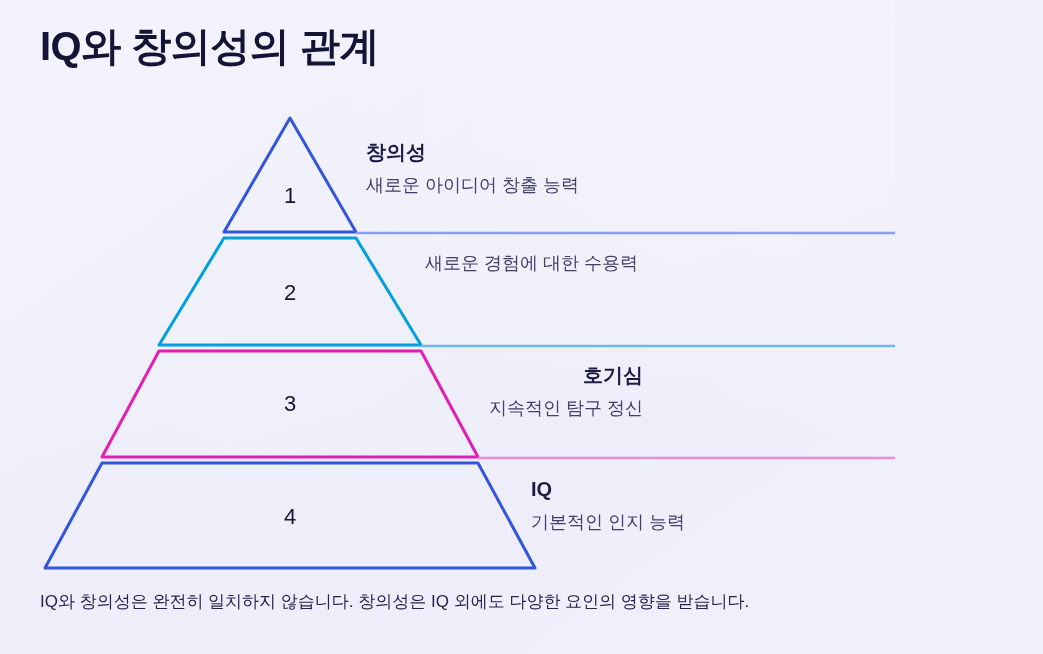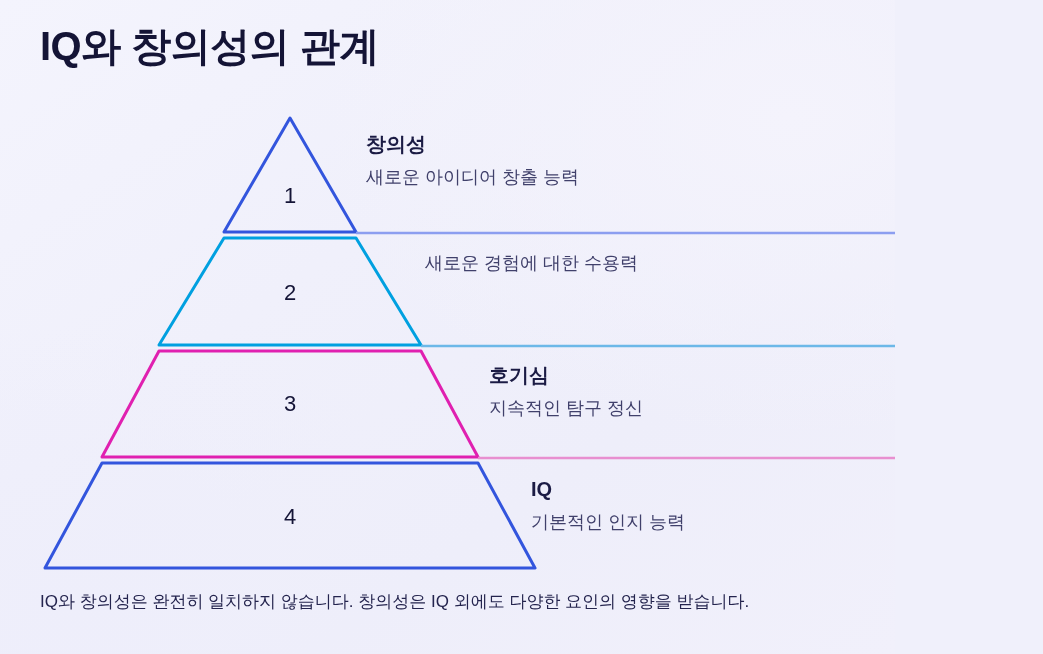--- a/index.html
+++ b/index.html
@@ -105,30 +105,30 @@
     <line x1="478" y1="458" x2="1015" y2="458" stroke="#e88fd0" stroke-width="2.5"></line>
 
     <polygon points="102,463 478,463 535,568 45,568" fill="none" stroke="#3355dd" stroke-width="3" stroke-linejoin="round"></polygon>
   </svg>
 
   <div class="tier-number" style="left:290px; top:196px;">1</div>
   <div class="tier-number" style="left:290px; top:293px;">2</div>
   <div class="tier-number" style="left:290px; top:404px;">3</div>
   <div class="tier-number" style="left:290px; top:517px;">4</div>
 
-  <div class="tier-label" style="left:366px; top:132px;">
+  <div class="tier-label" style="left:366px; top:140px;">
     <div class="tl-title">창의성</div>
     <div class="tl-desc">새로운 아이디어 창출 능력</div>
   </div>
 
   <div class="tier-label" style="left:425px; top:252px;">
     <div class="tl-desc">새로운 경험에 대한 수용력</div>
   </div>
 
-  <div class="tier-label" style="left:489px; top:363px;">
+  <div class="tier-label" style="left:489px; top:363px;text-align:right;">
     <div class="tl-title">호기심</div>
     <div class="tl-desc">지속적인 탐구 정신</div>
   </div>
 
   <div class="tier-label" style="left:531px; top:477px;">
     <div class="tl-title">IQ</div>
     <div class="tl-desc">기본적인 인지 능력</div>
   </div>
 
   <div id="footer-note">IQ와 창의성은 완전히 일치하지 않습니다. 창의성은 IQ 외에도 다양한 요인의 영향을 받습니다.</div>

